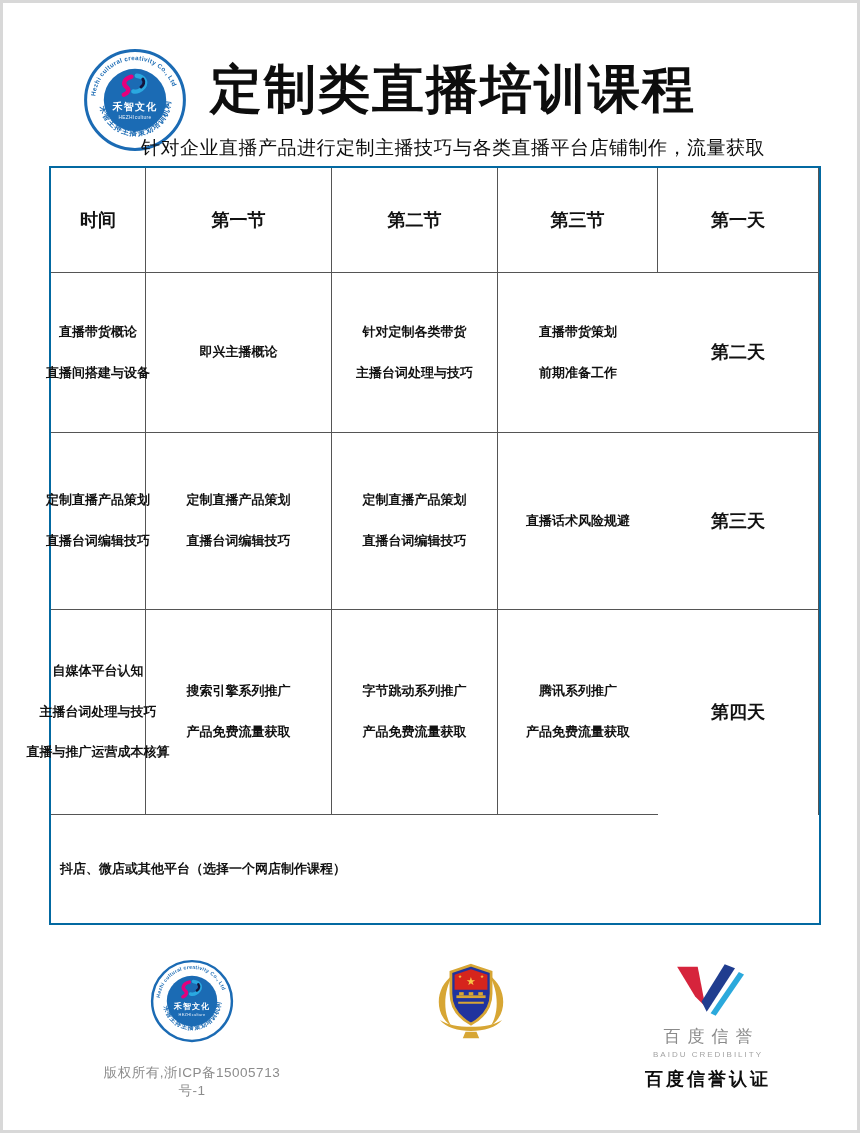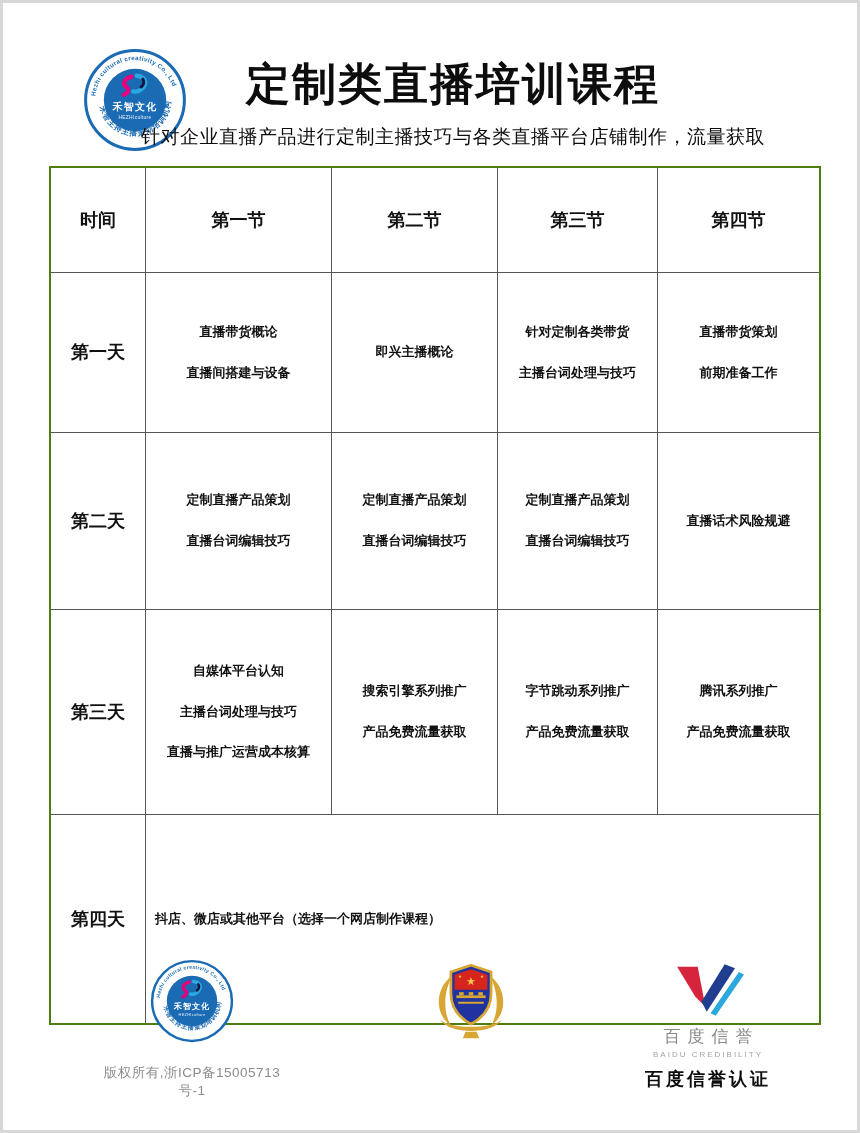--- a/index.html
+++ b/index.html
@@ -4,26 +4,26 @@
 <style>
   html,body{margin:0;padding:0;background:#ffffff;}
   .page{
     position:relative;width:860px;height:1133px;box-sizing:border-box;
     background:#ffffff;border:3px solid #d8d8d8;overflow:hidden;
     font-family:"Liberation Sans",sans-serif;color:#111;
   }
   
   .logo-lg{position:absolute;left:80px;top:45px;width:104px;height:104px;}
   .header-text{position:absolute;left:118px;right:72px;top:52px;text-align:center;}
-  .page-title{margin:0;font-size:44px;font-weight:900;letter-spacing:2px;color:#0d0d0d;}
+  .page-title{margin:0;font-size:52px;font-weight:900;letter-spacing:2px;color:#0d0d0d;}
   .page-subtitle{margin:10px 0 0 0;font-size:19px;font-weight:400;color:#0d0d0d;letter-spacing:0.5px;}
   
   .ctable{
-    position:absolute;left:46px;top:163px;width:772px;height:859px;box-sizing:border-box;
-    display:grid;border:2px solid #4d7c0f;
+    position:absolute;left:46px;top:163px;width:772px;height:759px;box-sizing:border-box;
+    display:grid;border:2px solid #0369a1;
     grid-template-columns:95px 186px 166px 160px 1fr;
     grid-template-rows:105px 160px 177px 205px 1fr;
   }
   .tc{
     border-right:1px solid #555;border-bottom:1px solid #555;
     display:flex;flex-direction:column;align-items:center;justify-content:center;
     text-align:center;font-weight:700;font-size:13px;gap:26px;line-height:1.15;
   }
   .tc.th{font-size:18px;}
   .tc.day{font-size:18px;}
@@ -76,21 +76,20 @@
       <p class="page-subtitle">针对企业直播产品进行定制主播技巧与各类直播平台店铺制作，流量获取</p>
     </div>
   </div>
 
   <div class="ctable">
 
     <div class="tc th">时间</div>
     <div class="tc th">第一节</div>
     <div class="tc th">第二节</div>
     <div class="tc th">第三节</div>
-    <div class="tc th lastcol">第四节</div>
 
     <div class="tc day">第一天</div>
     <div class="tc">
       <div class="ln">直播带货概论</div>
       <div class="ln">直播间搭建与设备</div>
     </div>
     <div class="tc">
       <div class="ln">即兴主播概论</div>
     </div>
     <div class="tc">

